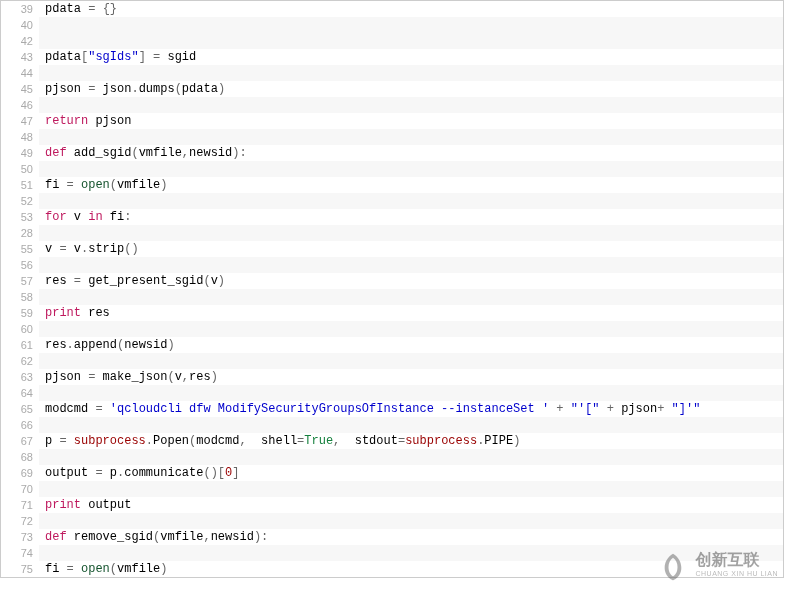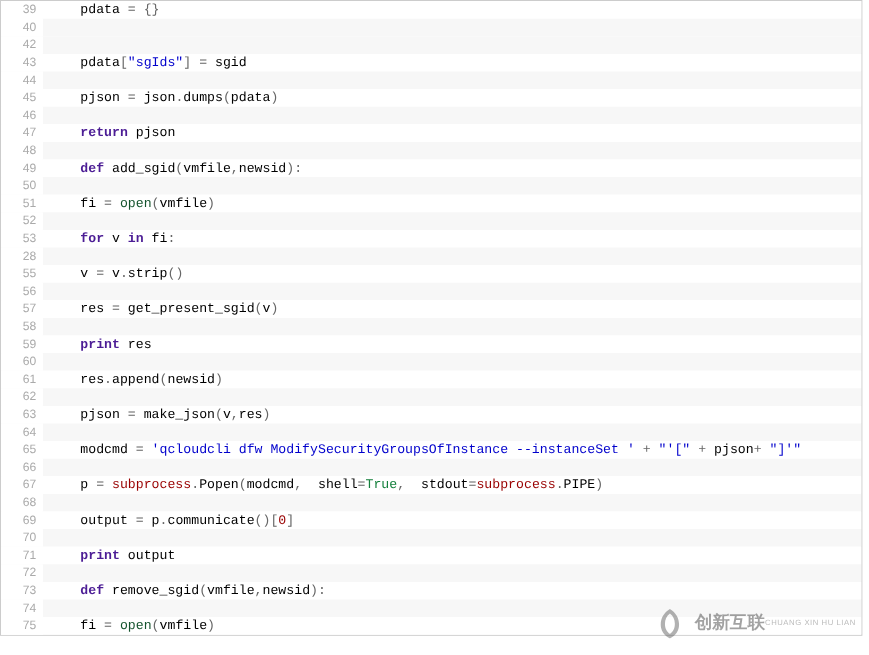--- a/index.html
+++ b/index.html
@@ -15,61 +15,61 @@
     }
     .code-container {
       width: 784px;
       border: 1px solid #ccc;
     }
     .line {
       display: flex;
       height: 16px;
       align-items: center;
     }
-    .line.odd { background: #fff; gap: 28px; }
+    .line.odd { background: #fff; }
     .line.even { background: #f7f7f7; }
     .lineno {
       width: 38px;
       text-align: right;
       padding-right: 6px;
       color: #aaa;
       background: #fff;
       font-family: "Arial", sans-serif;
       font-size: 11px;
       user-select: none;
     }
     .code {
       flex: 1;
       padding-left: 6px;
       white-space: pre;
       color: #000;
       letter-spacing: 0px;
     }
-    .tok-kw { color: #4c1d95; font-weight: bold; }
+    .tok-kw { color: #be185d; font-weight: normal; }
     .tok-num { color: #990000; }
     .tok-op { color: #666666; }
     .tok-str { color: #0000cc; }
     .tok-builtin { color: #14532d; }
     .tok-bool { color: #15803d; }
     .tok-subproc { color: #990000; }
     .watermark {
       position: absolute;
       right: 12px;
       bottom: 12px;
       display: flex;
       align-items: center;
       opacity: 0.45;
       gap: 6px;
     }
     .watermark .logo {
       width: 32px;
       height: 32px;
     }
     .watermark .logo svg { width: 100%; height: 100%; }
-    .wm-text { display: flex; flex-direction: row; line-height: 14px; justify-content: center; }
+    .wm-text { display: flex; flex-direction: column; line-height: 14px; justify-content: center; }
     .wm-cn { font-size: 16px; font-weight: bold; color: #333; font-family: "Microsoft YaHei", sans-serif; }
     .wm-en { font-size: 7px; color: #666; font-family: Arial, sans-serif; letter-spacing: 0.5px; }
   </style>
 </head>
 <body>
 
 <div class="code-container" id="code-container">
     <div class="line odd">
       <div class="lineno">39</div>
       <div class="code"><span>pdata </span><span class="tok-op">=</span><span> </span><span class="tok-op">{}</span></div>

